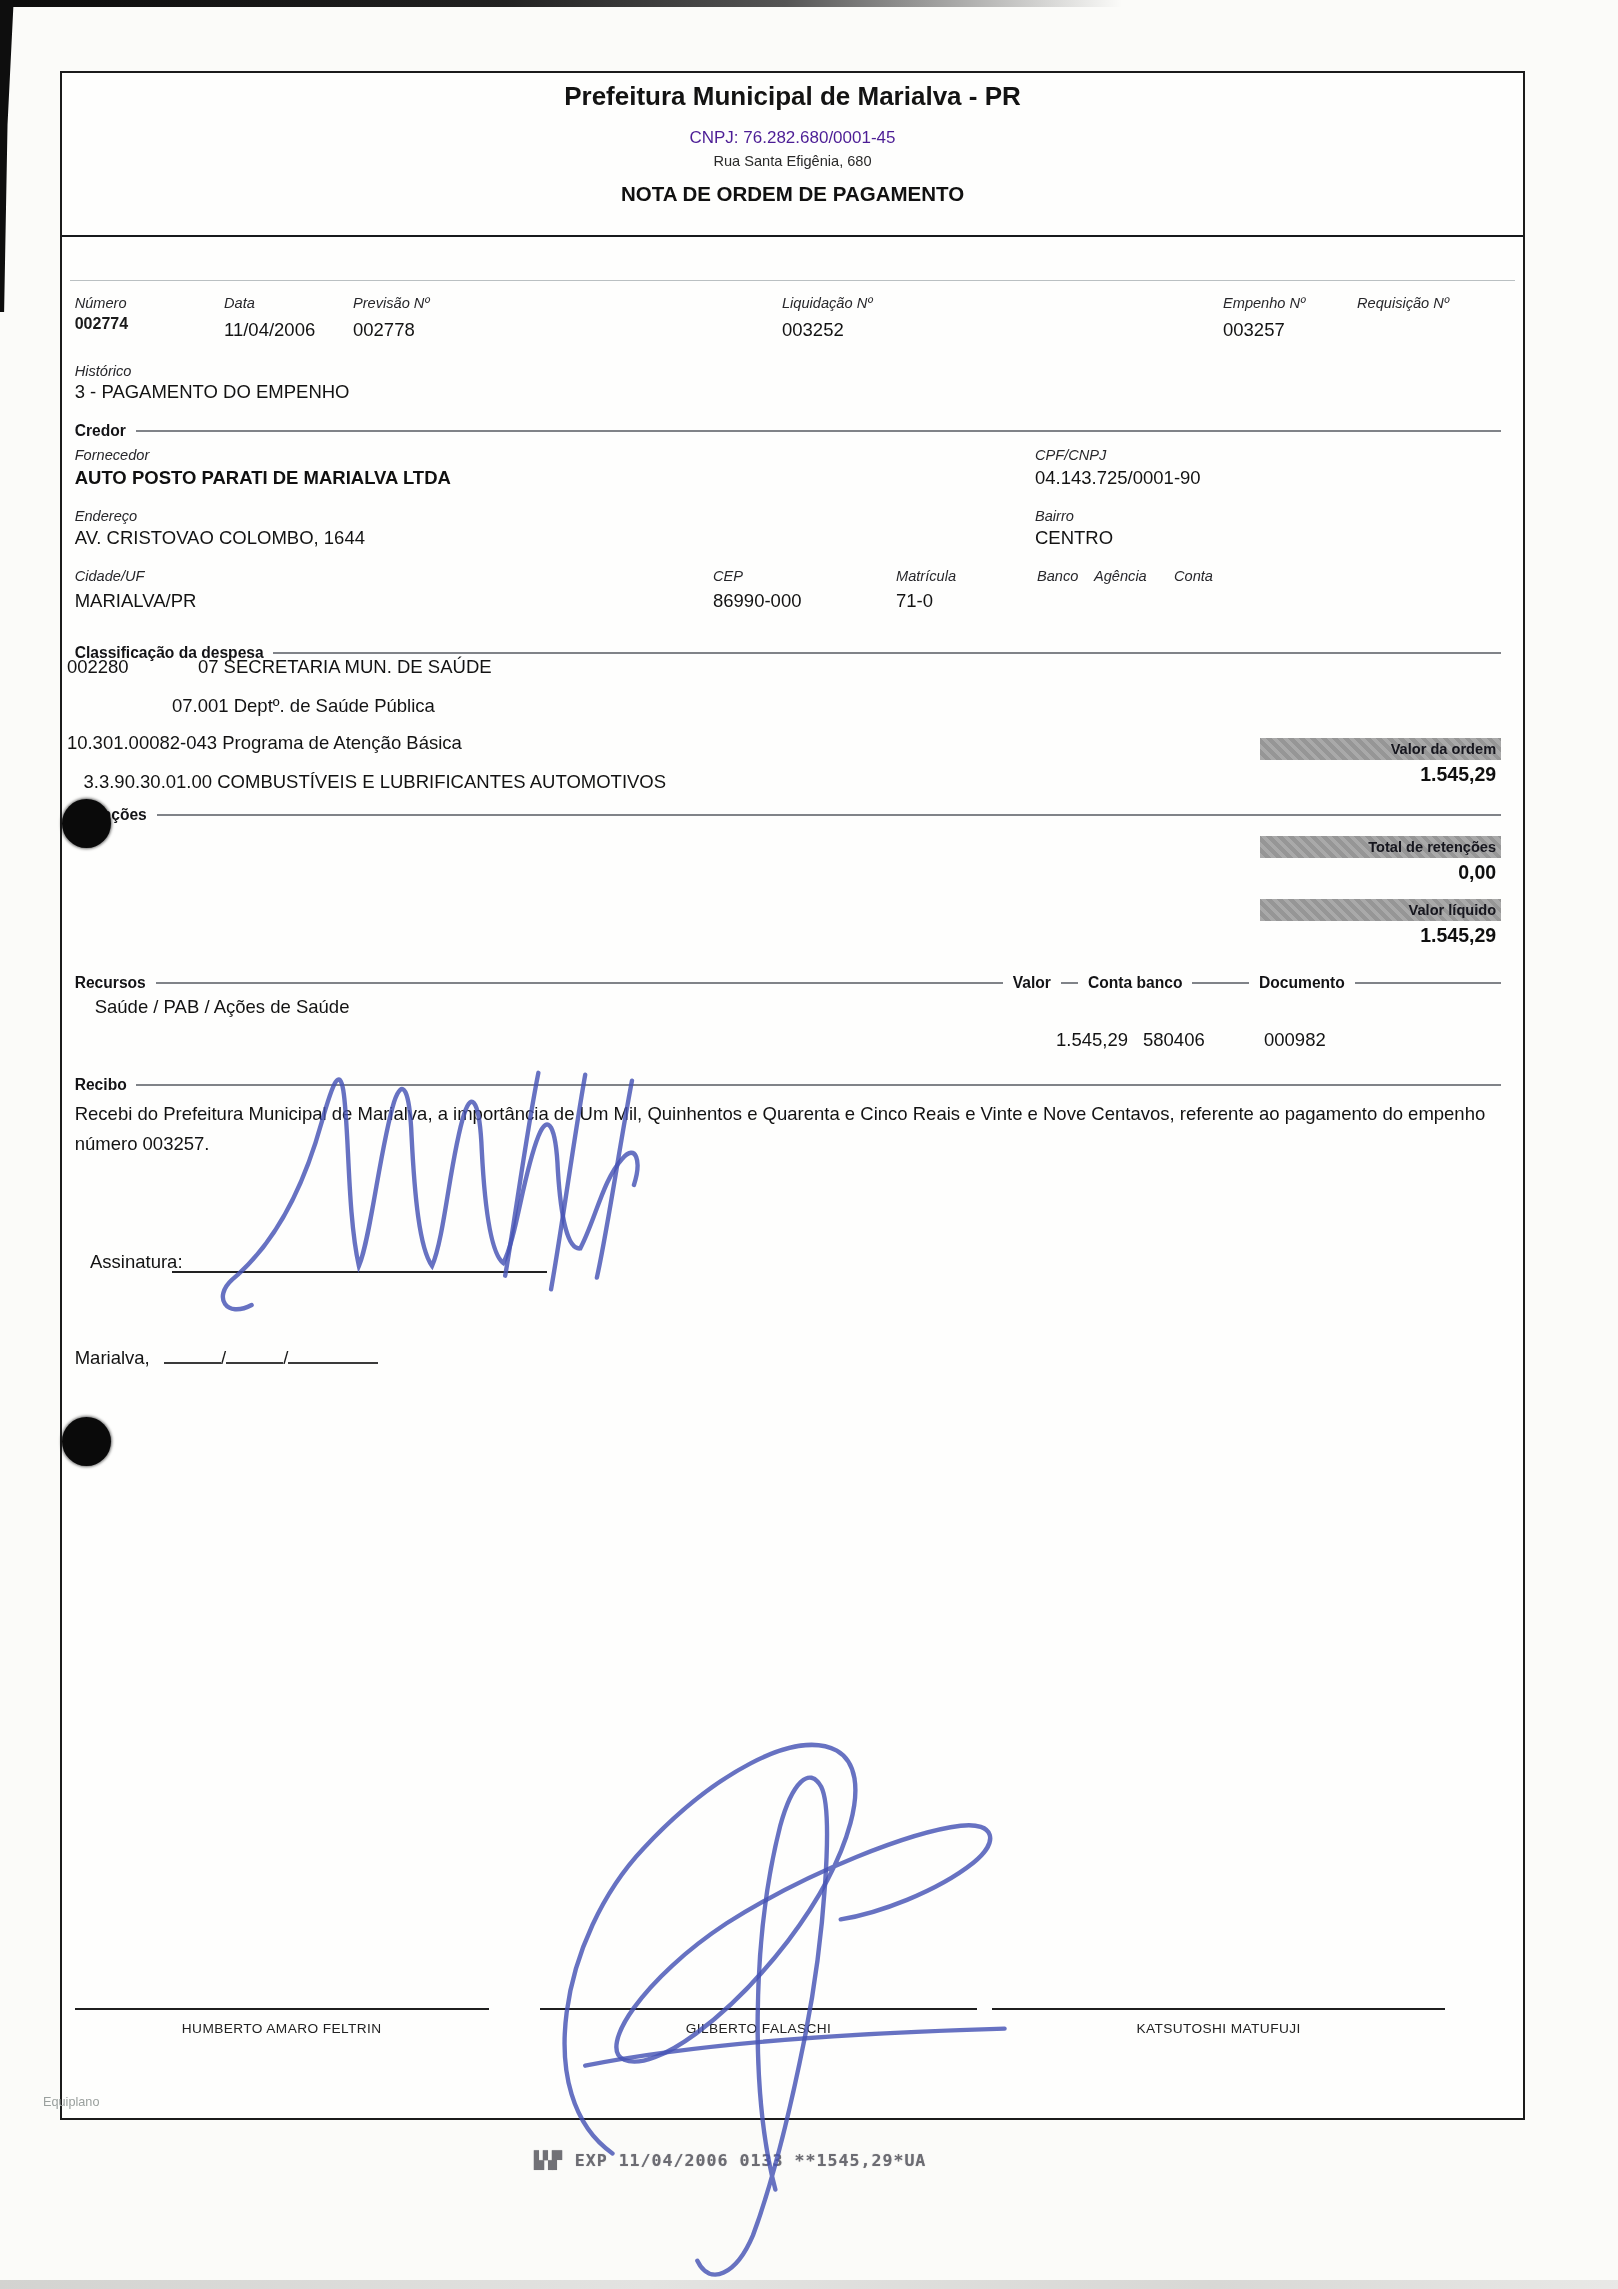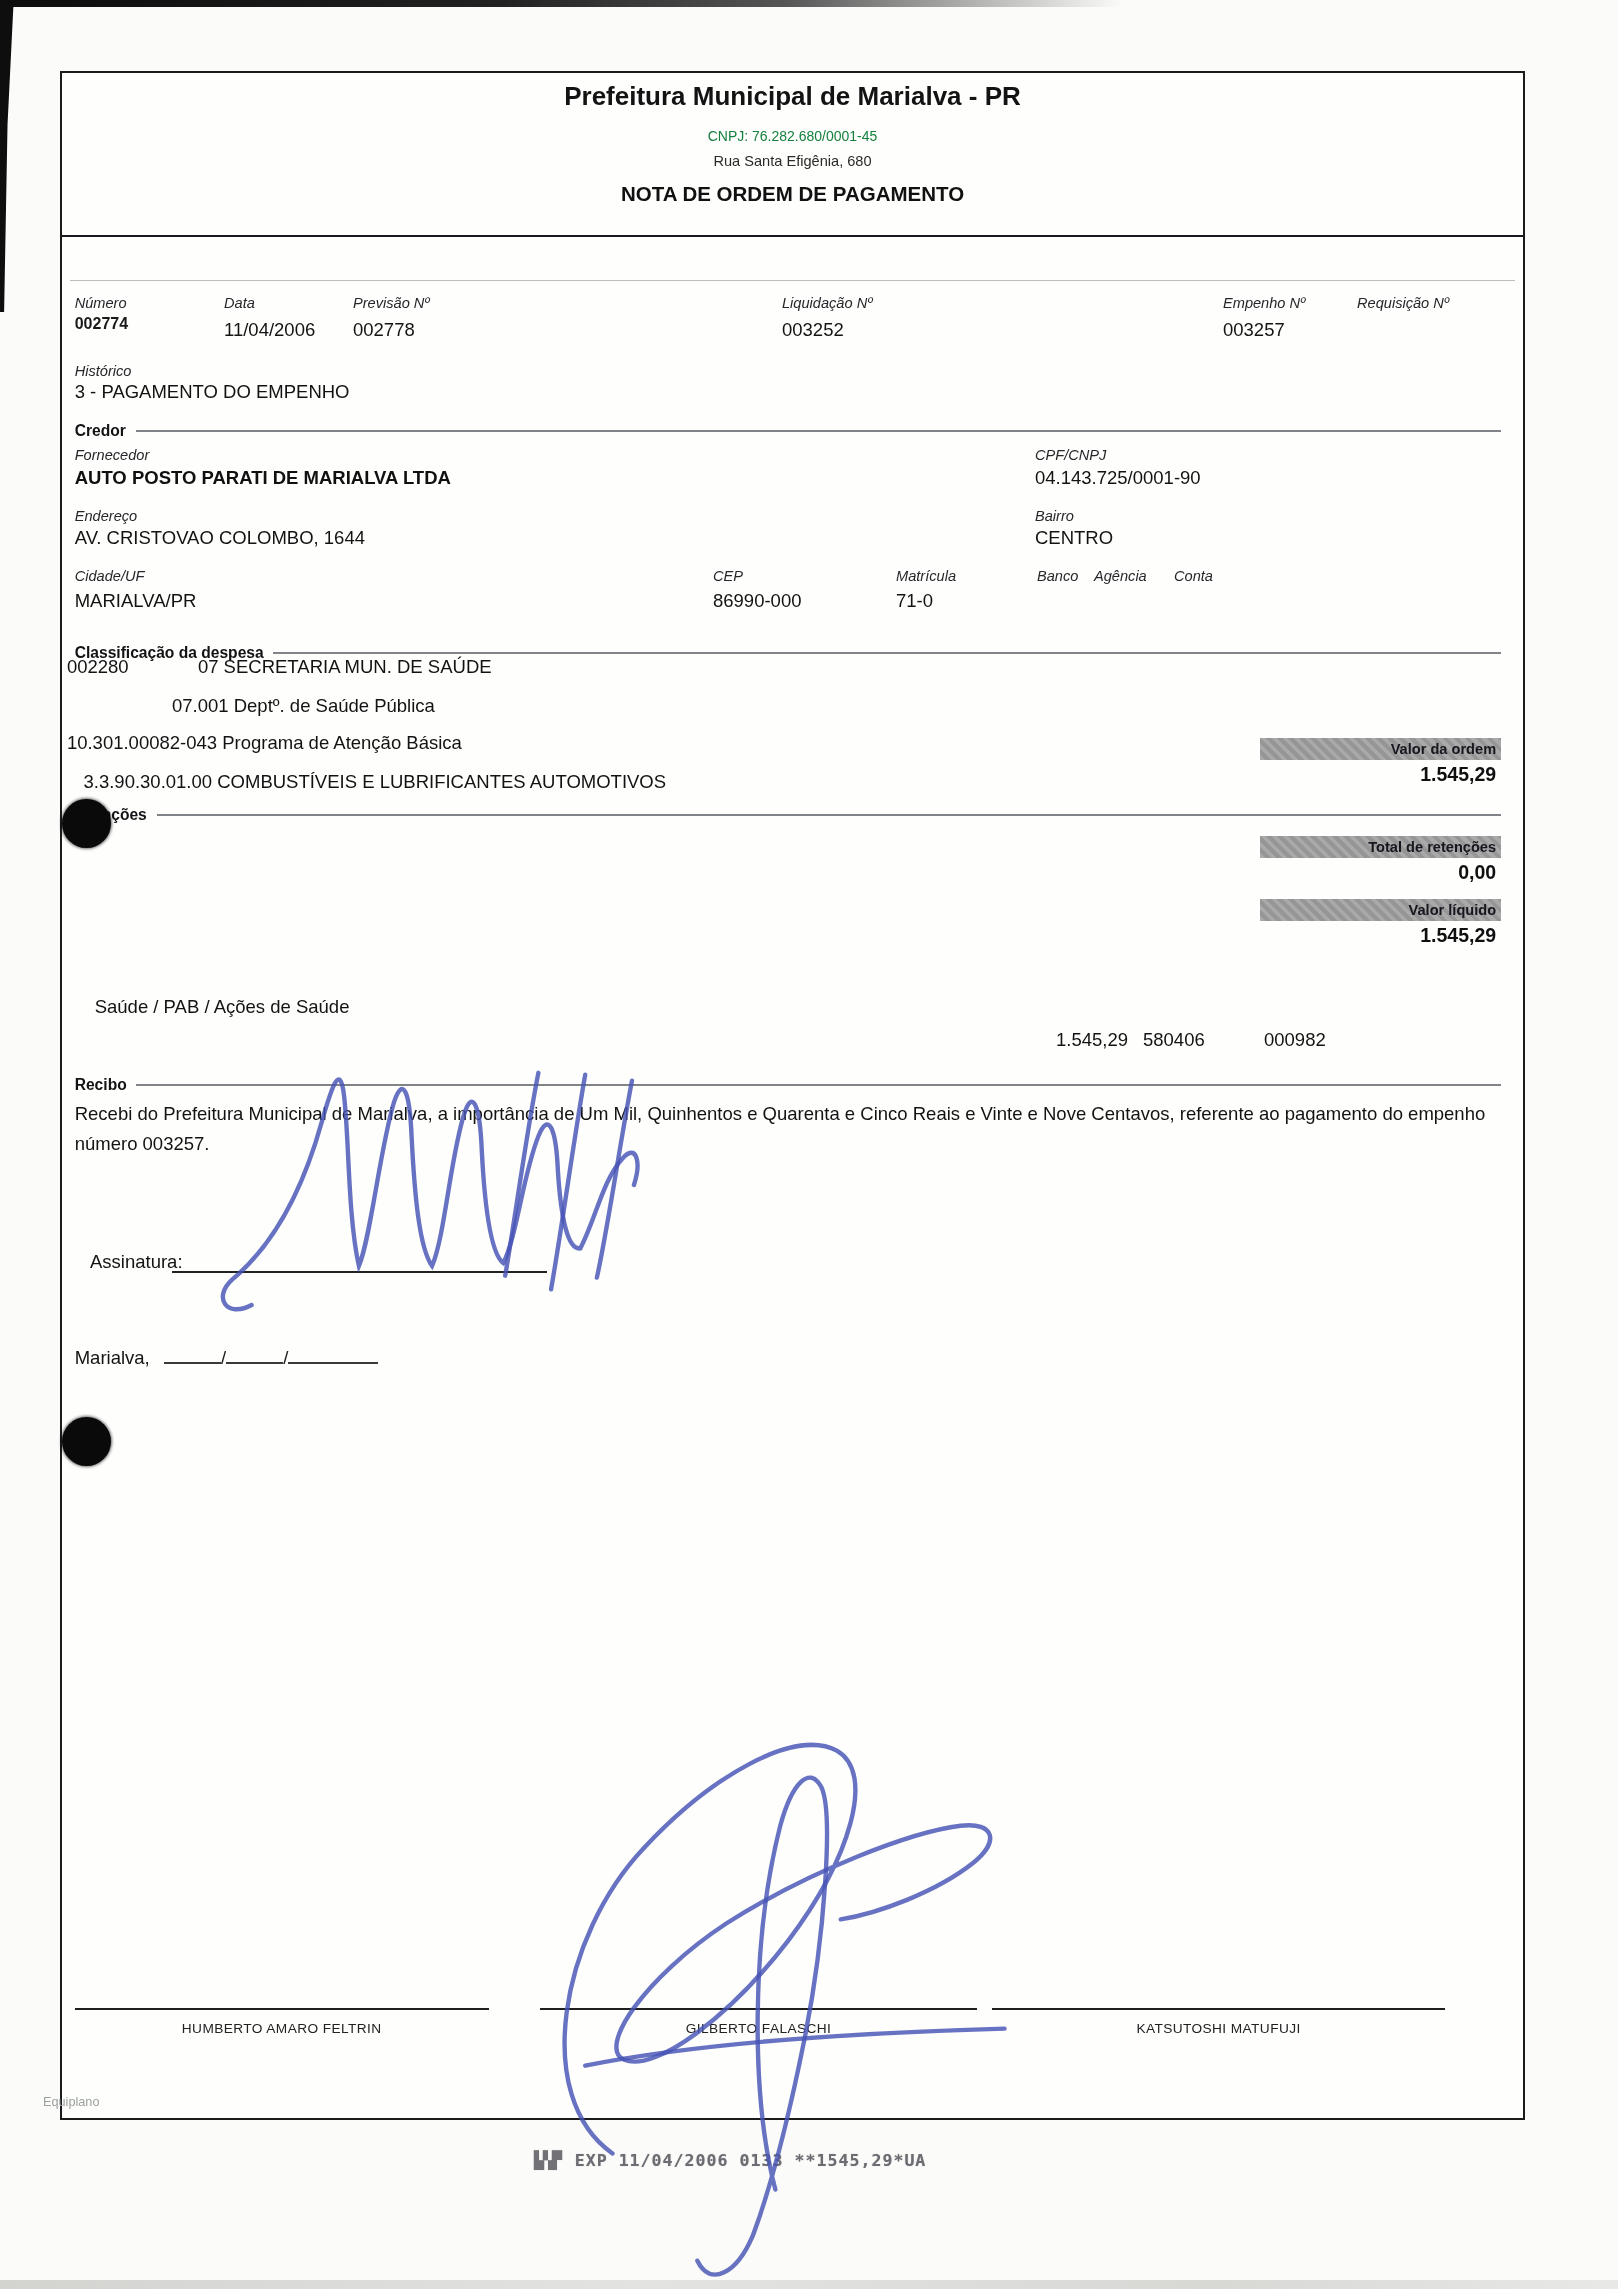--- a/index.html
+++ b/index.html
@@ -47,21 +47,21 @@
 </head>
 <body>
 
 <div id="scan">
   <div class="top-strip"></div>
   <div class="corner-wedge"></div>
 
   <div id="doc">
 
     <div class="abs center" style="top:7.8px;font-size:26px;font-weight:bold;color:#131313;">Prefeitura Municipal de Marialva - PR</div>
-    <div class="abs center" style="top:55px;font-size:14px;color:#15803d;">CNPJ: 76.282.680/0001-45</div>
+    <div class="abs center" style="top:55px;font-size:17px;color:#4c1d95;">CNPJ: 76.282.680/0001-45</div>
     <div class="abs center" style="top:80px;font-size:14.6px;color:#2a2a2a;">Rua Santa Efigênia, 680</div>
     <div class="abs center" style="top:109px;font-size:20.5px;font-weight:bold;color:#111;">NOTA DE ORDEM DE PAGAMENTO</div>
     <div class="hdr-sep"></div>
     <div class="faint-line"></div>
 
     <div class="abs lbl" style="left:12.7px;top:222px;">Número</div>
     <div class="abs" style="left:12.7px;top:242px;font-size:16px;font-weight:bold;">002774</div>
     <div class="abs lbl" style="left:162px;top:222px;">Data</div>
     <div class="abs val" style="left:162px;top:246px;">11/04/2006</div>
     <div class="abs lbl" style="left:291px;top:222px;">Previsão Nº</div>
@@ -117,20 +117,30 @@
 
     <div class="abs sec-h" style="left:5.9px;right:22.4px;top:733px;">
       <span class="t">Retenções</span>
       <div class="rule"></div>
     </div>
     <div class="graybar" style="left:1198px;top:763px;">Total de retenções</div>
     <div class="barval" style="left:1198px;top:788px;">0,00</div>
     <div class="graybar" style="left:1198px;top:826px;">Valor líquido</div>
     <div class="barval" style="left:1198px;top:851px;">1.545,29</div>
 
+    <div class="abs sec-h" style="left:12.7px;right:22.4px;top:901px;">
+      <span class="t">Recursos</span>
+      <div class="rule"></div>
+      <span class="t">Valor</span>
+      <div class="rule-fixed" style="width:17.6px;"></div>
+      <span class="t">Conta banco</span>
+      <div class="rule-fixed" style="width:57px;"></div>
+      <span class="t">Documento</span>
+      <div class="rule-fixed" style="width:146px;"></div>
+    </div>
     <div class="abs val" style="left:12.7px;top:923px;margin-left:20px;">Saúde / PAB / Ações de Saúde</div>
     <div class="abs val" style="left:941px;top:956px;width:125px;text-align:right;">1.545,29</div>
     <div class="abs val" style="left:1081px;top:956px;">580406</div>
     <div class="abs val" style="left:1202px;top:956px;">000982</div>
 
     <div class="abs sec-h" style="left:12.7px;right:22.4px;top:1003px;">
       <span class="t">Recibo</span>
       <div class="rule"></div>
     </div>
     <div class="abs val" style="left:12.7px;top:1026px;right:24.4px;line-height:30px;">Recebi do Prefeitura Municipal de Marialva, a importância de Um Mil, Quinhentos e Quarenta e Cinco Reais e Vinte e Nove Centavos, referente ao pagamento do empenho número 003257.</div>

